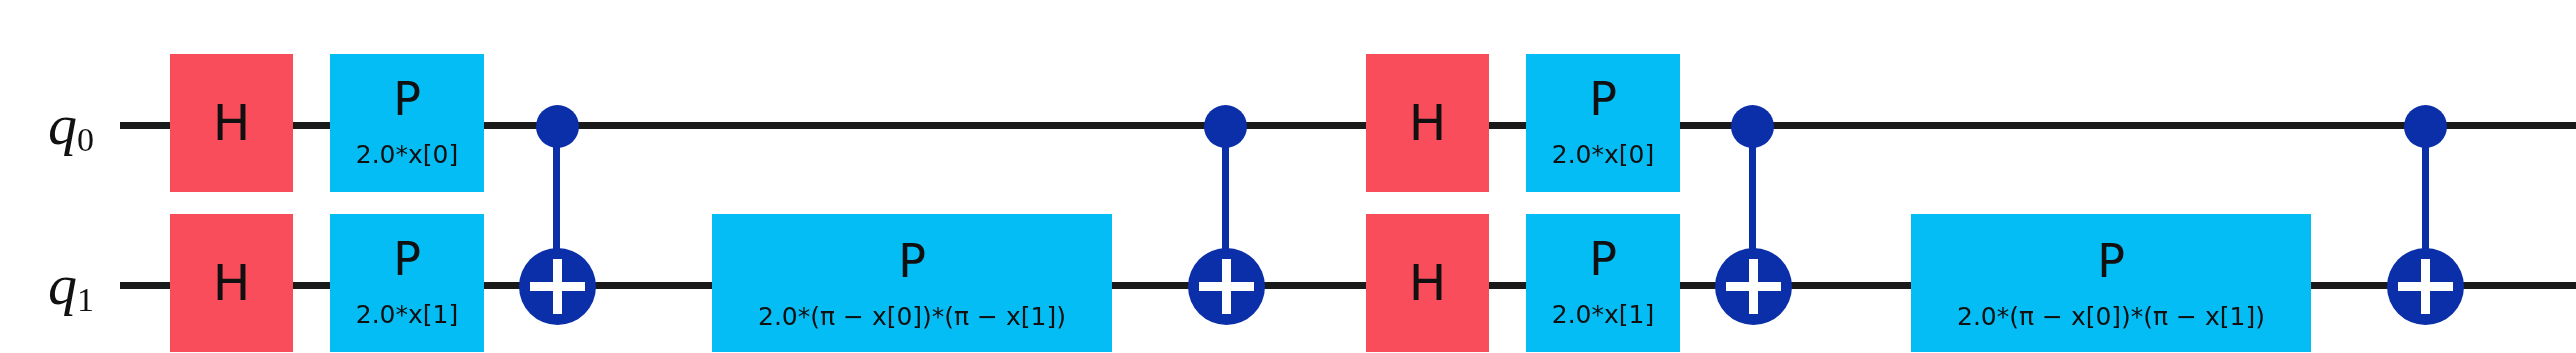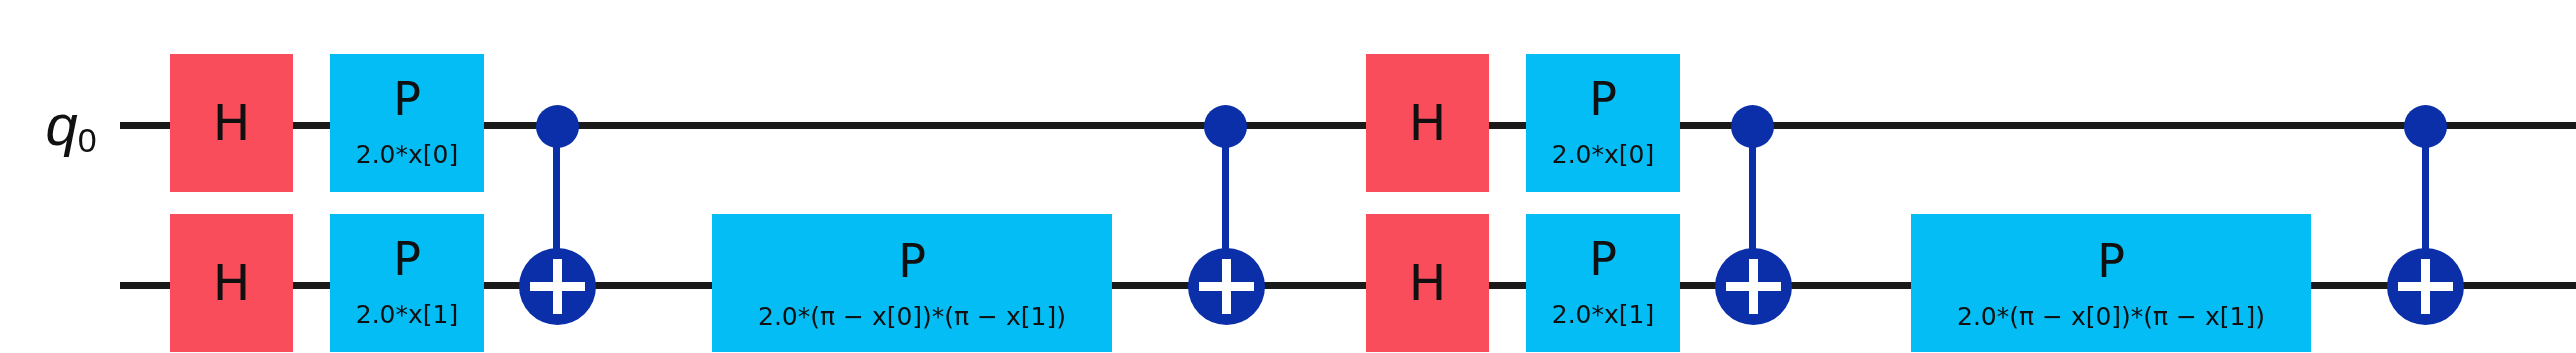--- a/index.html
+++ b/index.html
@@ -4,21 +4,21 @@
 <style>
   html,body{margin:0;padding:0;background:#ffffff;}
   body{font-family:"DejaVu Sans",sans-serif;}
   #circuit{position:relative;width:2576px;height:353px;background:#ffffff;overflow:hidden;}
 
   .wire{position:absolute;height:7.2px;background:#1a1a1a;left:120px;width:2456px;}
   .wire.w0{top:122px;}
   .wire.w1{top:282px;}
 
   .qlabel{position:absolute;left:27px;width:88px;text-align:center;
-          font-family:Liberation Sans, sans-serif;font-style:italic;color:#111111;
+          font-family:Liberation Serif, serif;font-style:italic;color:#111111;
           font-size:58px;line-height:1;}
   .qlabel .sub{font-size:34px;font-style:normal;vertical-align:-0.22em;letter-spacing:0;}
   .qlabel.q0{top:96px;}
   .qlabel.q1{top:256px;}
 
   .gate{position:absolute;box-sizing:border-box;display:flex;flex-direction:column;
         align-items:center;justify-content:center;}
 
   .gate-h{background:#fa4d5c;}
   .gate-p{background:#05bdf5;}
@@ -55,20 +55,21 @@
 </head>
 <body>
 
 <div id="circuit">
 
   <div class="wire w0"></div>
   <div class="wire w1"></div>
 
   <div class="qlabel q0"><span>q</span><span class="sub">0</span></div>
 
+  <div class="qlabel q1"><span>q</span><span class="sub">1</span></div>
 
   <div class="gate gate-h h0" style="left:170px;">
     <span class="sym">H</span>
   </div>
   <div class="gate gate-h h1" style="left:170px;">
     <span class="sym">H</span>
   </div>
 
   <div class="gate gate-p narrow p0" style="left:330px;">
     <span class="sym">P</span>

